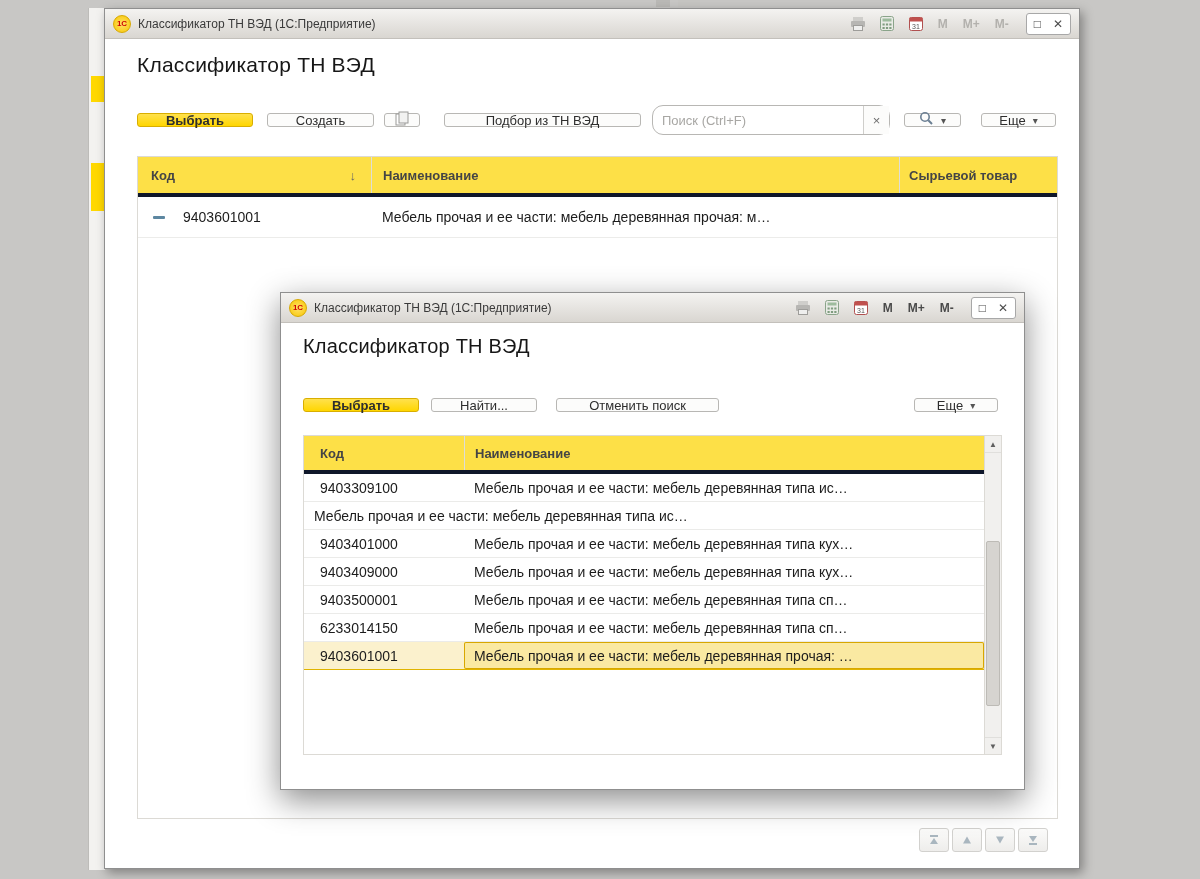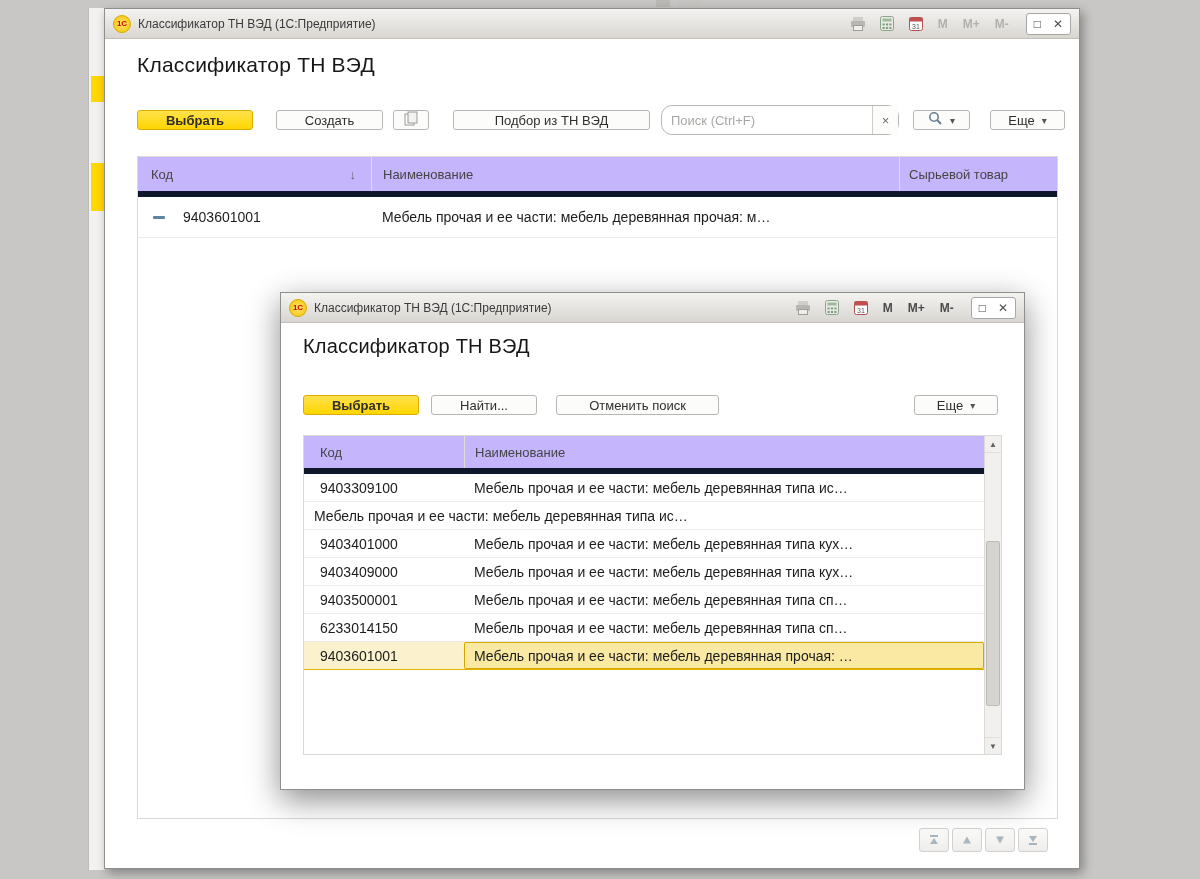--- a/index.html
+++ b/index.html
@@ -51,21 +51,21 @@
     height: 22px; display:flex; align-items:center; padding: 0 7px; gap: 12px;
     margin-left: 6px;
   }
   .ctrl { font-size: 12px; color: #4c4c4c; line-height: 1; cursor: default; }
 
   .page-title { position: absolute; font-size: 21px; color: #171717; letter-spacing: .2px; }
 
   
   .toolbar { position: absolute; display: flex; align-items: center; }
   .btn {
-    height: 20px;
+    height: 14px;
     border: 1px solid #b8b7b4;
     border-radius: 3px;
     background: #fcfcfb;
     font-size: 13px; color: #2e2e2e;
     display: inline-flex; align-items: center; justify-content: center;
     white-space: nowrap;
     flex: 0 0 auto;
   }
   .btn-yellow {
     background: linear-gradient(#ffe14d, #ffd600);
@@ -86,21 +86,21 @@
   }
   .search-box input::placeholder { color: #a8a7a4; }
   .clear-seg {
     width: 26px; border-left: 1px solid #cfcecb;
     display:flex; align-items:center; justify-content:center;
     color: #6e6e6e; font-size: 13px; background: #fcfcfb;
   }
 
   
   .list-box { position: absolute; border: 1px solid #dcdad5; background: #fff; }
-  .ghead { display: flex; background: #c4b5fd; border-bottom: 6px solid #0f172a; font-size: 13px; color: #454545; }
+  .ghead { display: flex; background: #fde047; border-bottom: 4px solid #0f172a; font-size: 13px; color: #454545; font-weight: bold; }
   .gh { display:flex; align-items:center; border-left: 1px solid #deddd8; overflow:hidden; }
   .gh:first-child { border-left: none; }
 
   
   .bg-ghead { height: 40px; }
   .bg-c1 { width: 233px; padding-left: 13px; }
   .bg-c2 { width: 528px; padding-left: 11px; }
   .bg-c3 { width: 158px; padding-left: 9px; }
   .sort-arrow { margin-left: auto; margin-right: 15px; color: #666; font-size: 13px; }
 
@@ -204,21 +204,21 @@
     <div class="ctrls">
       <span class="ctrl">□</span>
       <span class="ctrl">✕</span>
     </div>
   </div>
 
   <div class="page-title" style="left:32px;top:44px;">Классификатор ТН ВЭД</div>
 
   <div class="toolbar" style="left:32px;top:95px;width:916px;height:32px;">
     <button class="btn btn-yellow" style="width:116px;">Выбрать</button>
-    <button class="btn" style="width:107px;margin-left:23px;">Создать</button>
+    <button class="btn" style="width:107px;margin-left:14px;">Создать</button>
     <button class="btn" style="width:36px;margin-left:10px;">
       <span>
         <svg width="14" height="15" viewBox="0 0 14 15">
             <rect x="1" y="3" width="9" height="11" fill="#ffffff" stroke="#9a9a98"></rect>
             <rect x="4" y="1" width="9" height="11" fill="#f2f2f1" stroke="#9a9a98"></rect>
           </svg>
       </span>
     </button>
     <button class="btn" style="width:197px;margin-left:24px;">Подбор из ТН ВЭД</button>
     <div class="search-box" style="margin-left:11px;">

